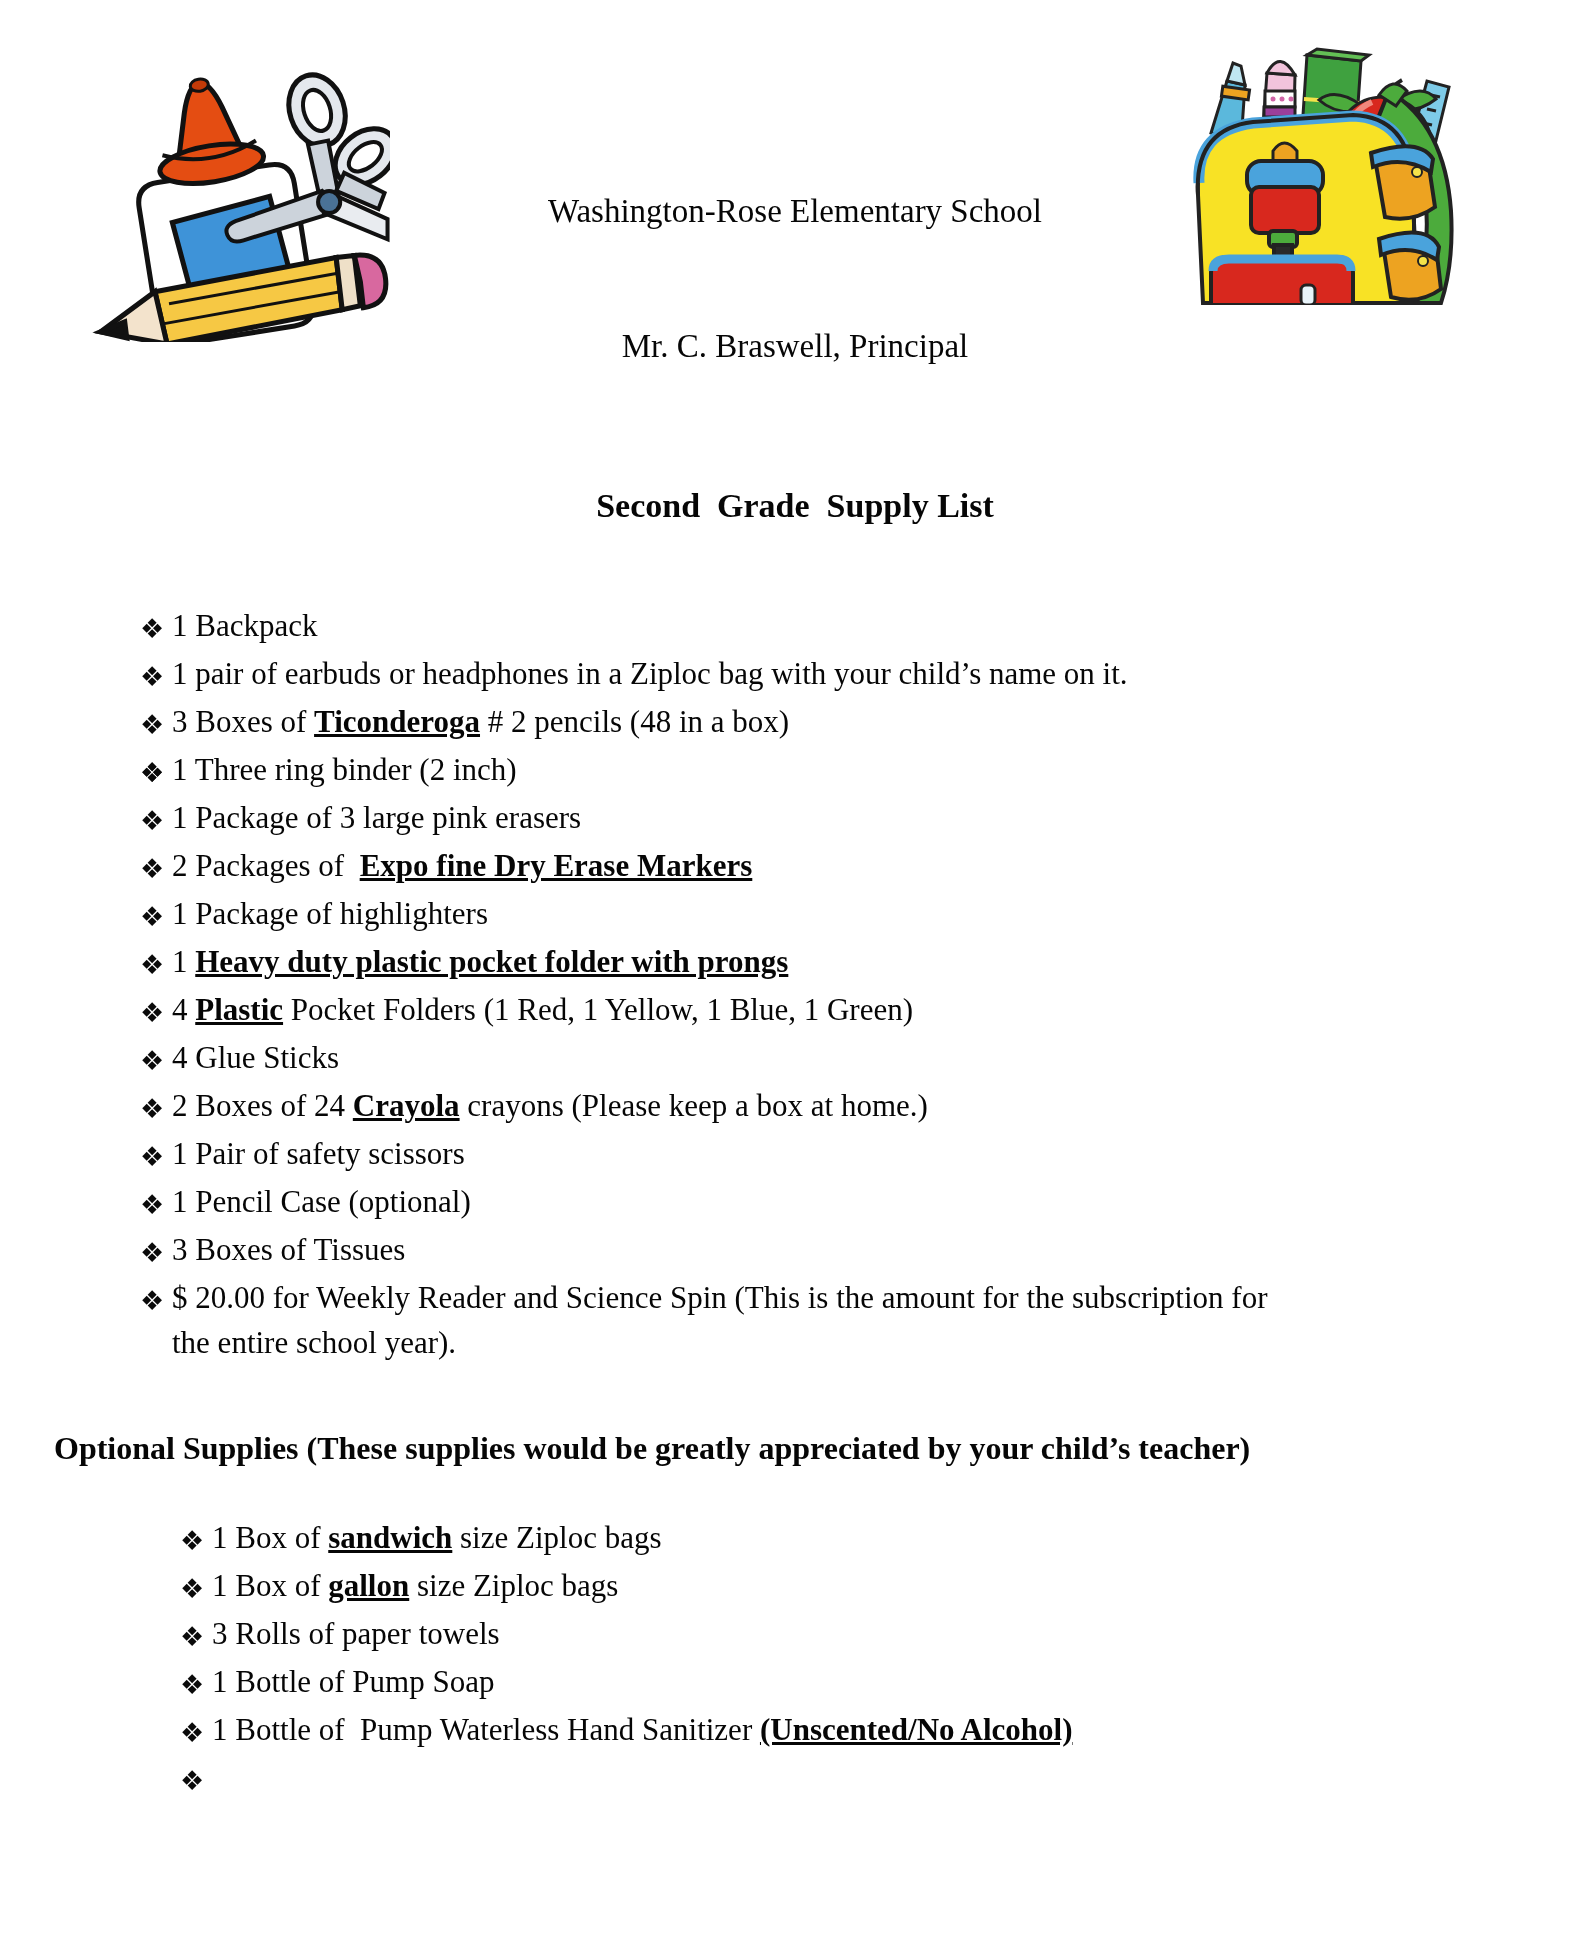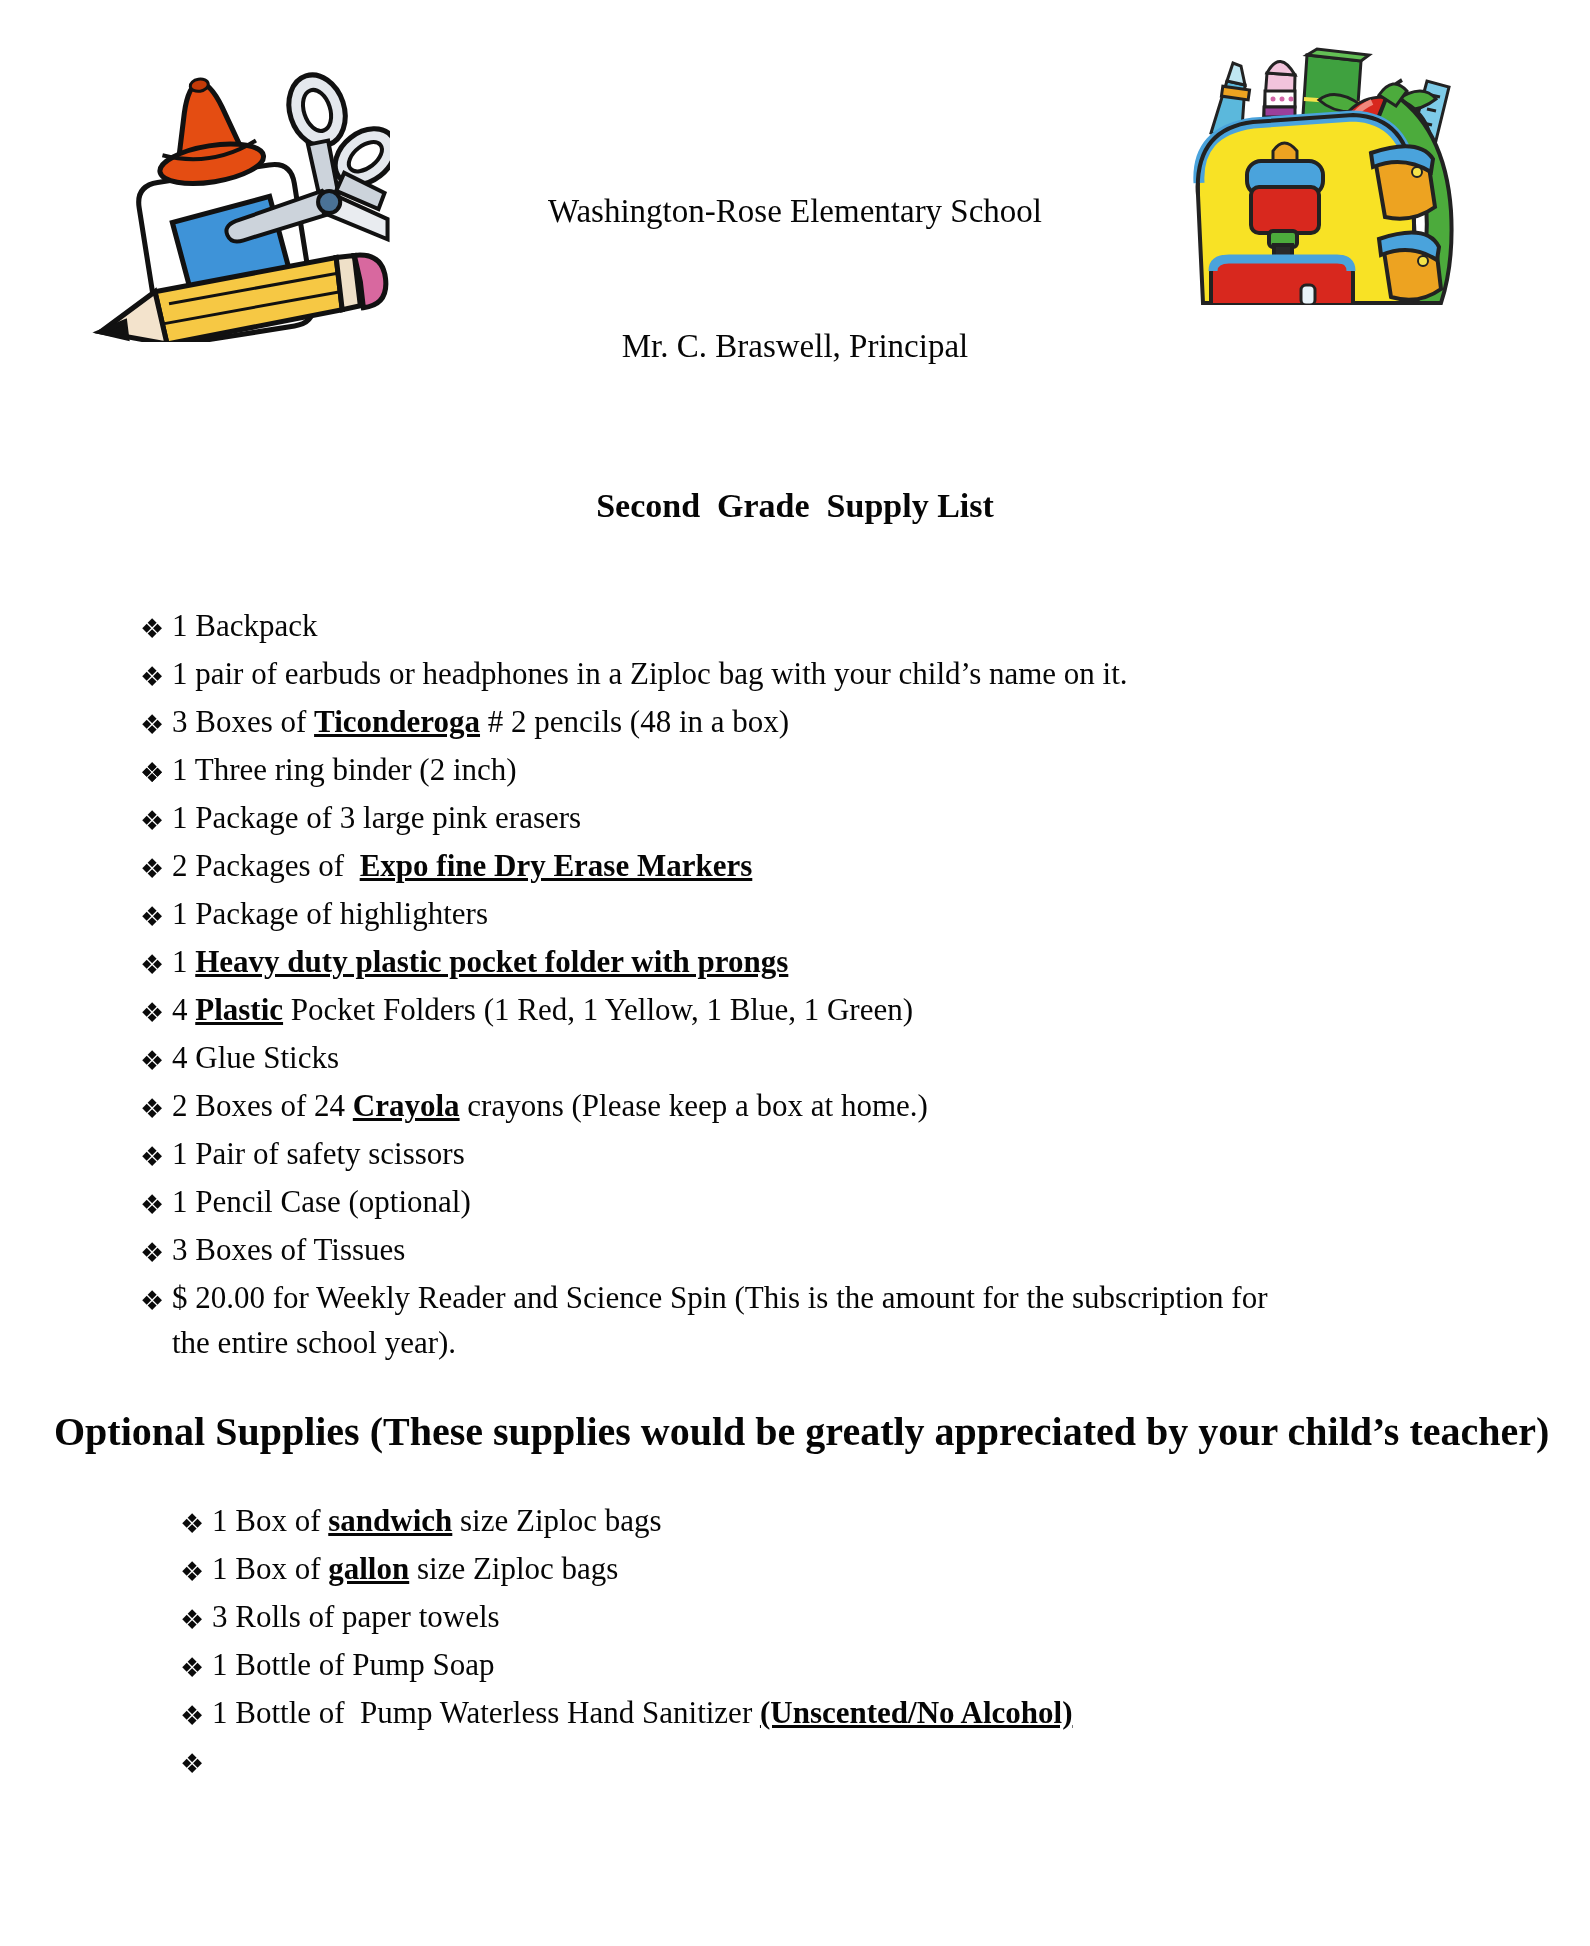--- a/index.html
+++ b/index.html
@@ -28,21 +28,21 @@
   .optional-list .item { padding-left:212px; }
   .bullet {
     position:absolute; left:140px; top:3px;
     font-family:"DejaVu Sans",sans-serif;
     font-size:27px; color:#0a0a0a;
   }
   .optional-list .item .bullet { left:180px; }
   .text { white-space:pre-wrap;text-align:center; }
   .text strong { font-weight:bold;text-decoration:underline; }
 
-  .optional-heading { margin-top:44px; margin-left:54px; font-weight:bold; font-size:40px; line-height:45px; }
+  .optional-heading { margin-top:61px; margin-left:54px; font-weight:bold; font-size:32px; line-height:45px; }
 </style>
 </head>
 <body>
 
 <div class="page">
 
   <svg class="clipart left" viewBox="0 0 305 290" aria-hidden="true">
 
     <g transform="rotate(-9 140 180)" stroke="#111">
       <path d="M83,122 q-22,0 -22,22 l0,118 q0,22 22,22 l112,0 q22,0 22,-22 l0,-118 q0,-22 -22,-22 z" fill="#ffffff" stroke-width="5"></path>

